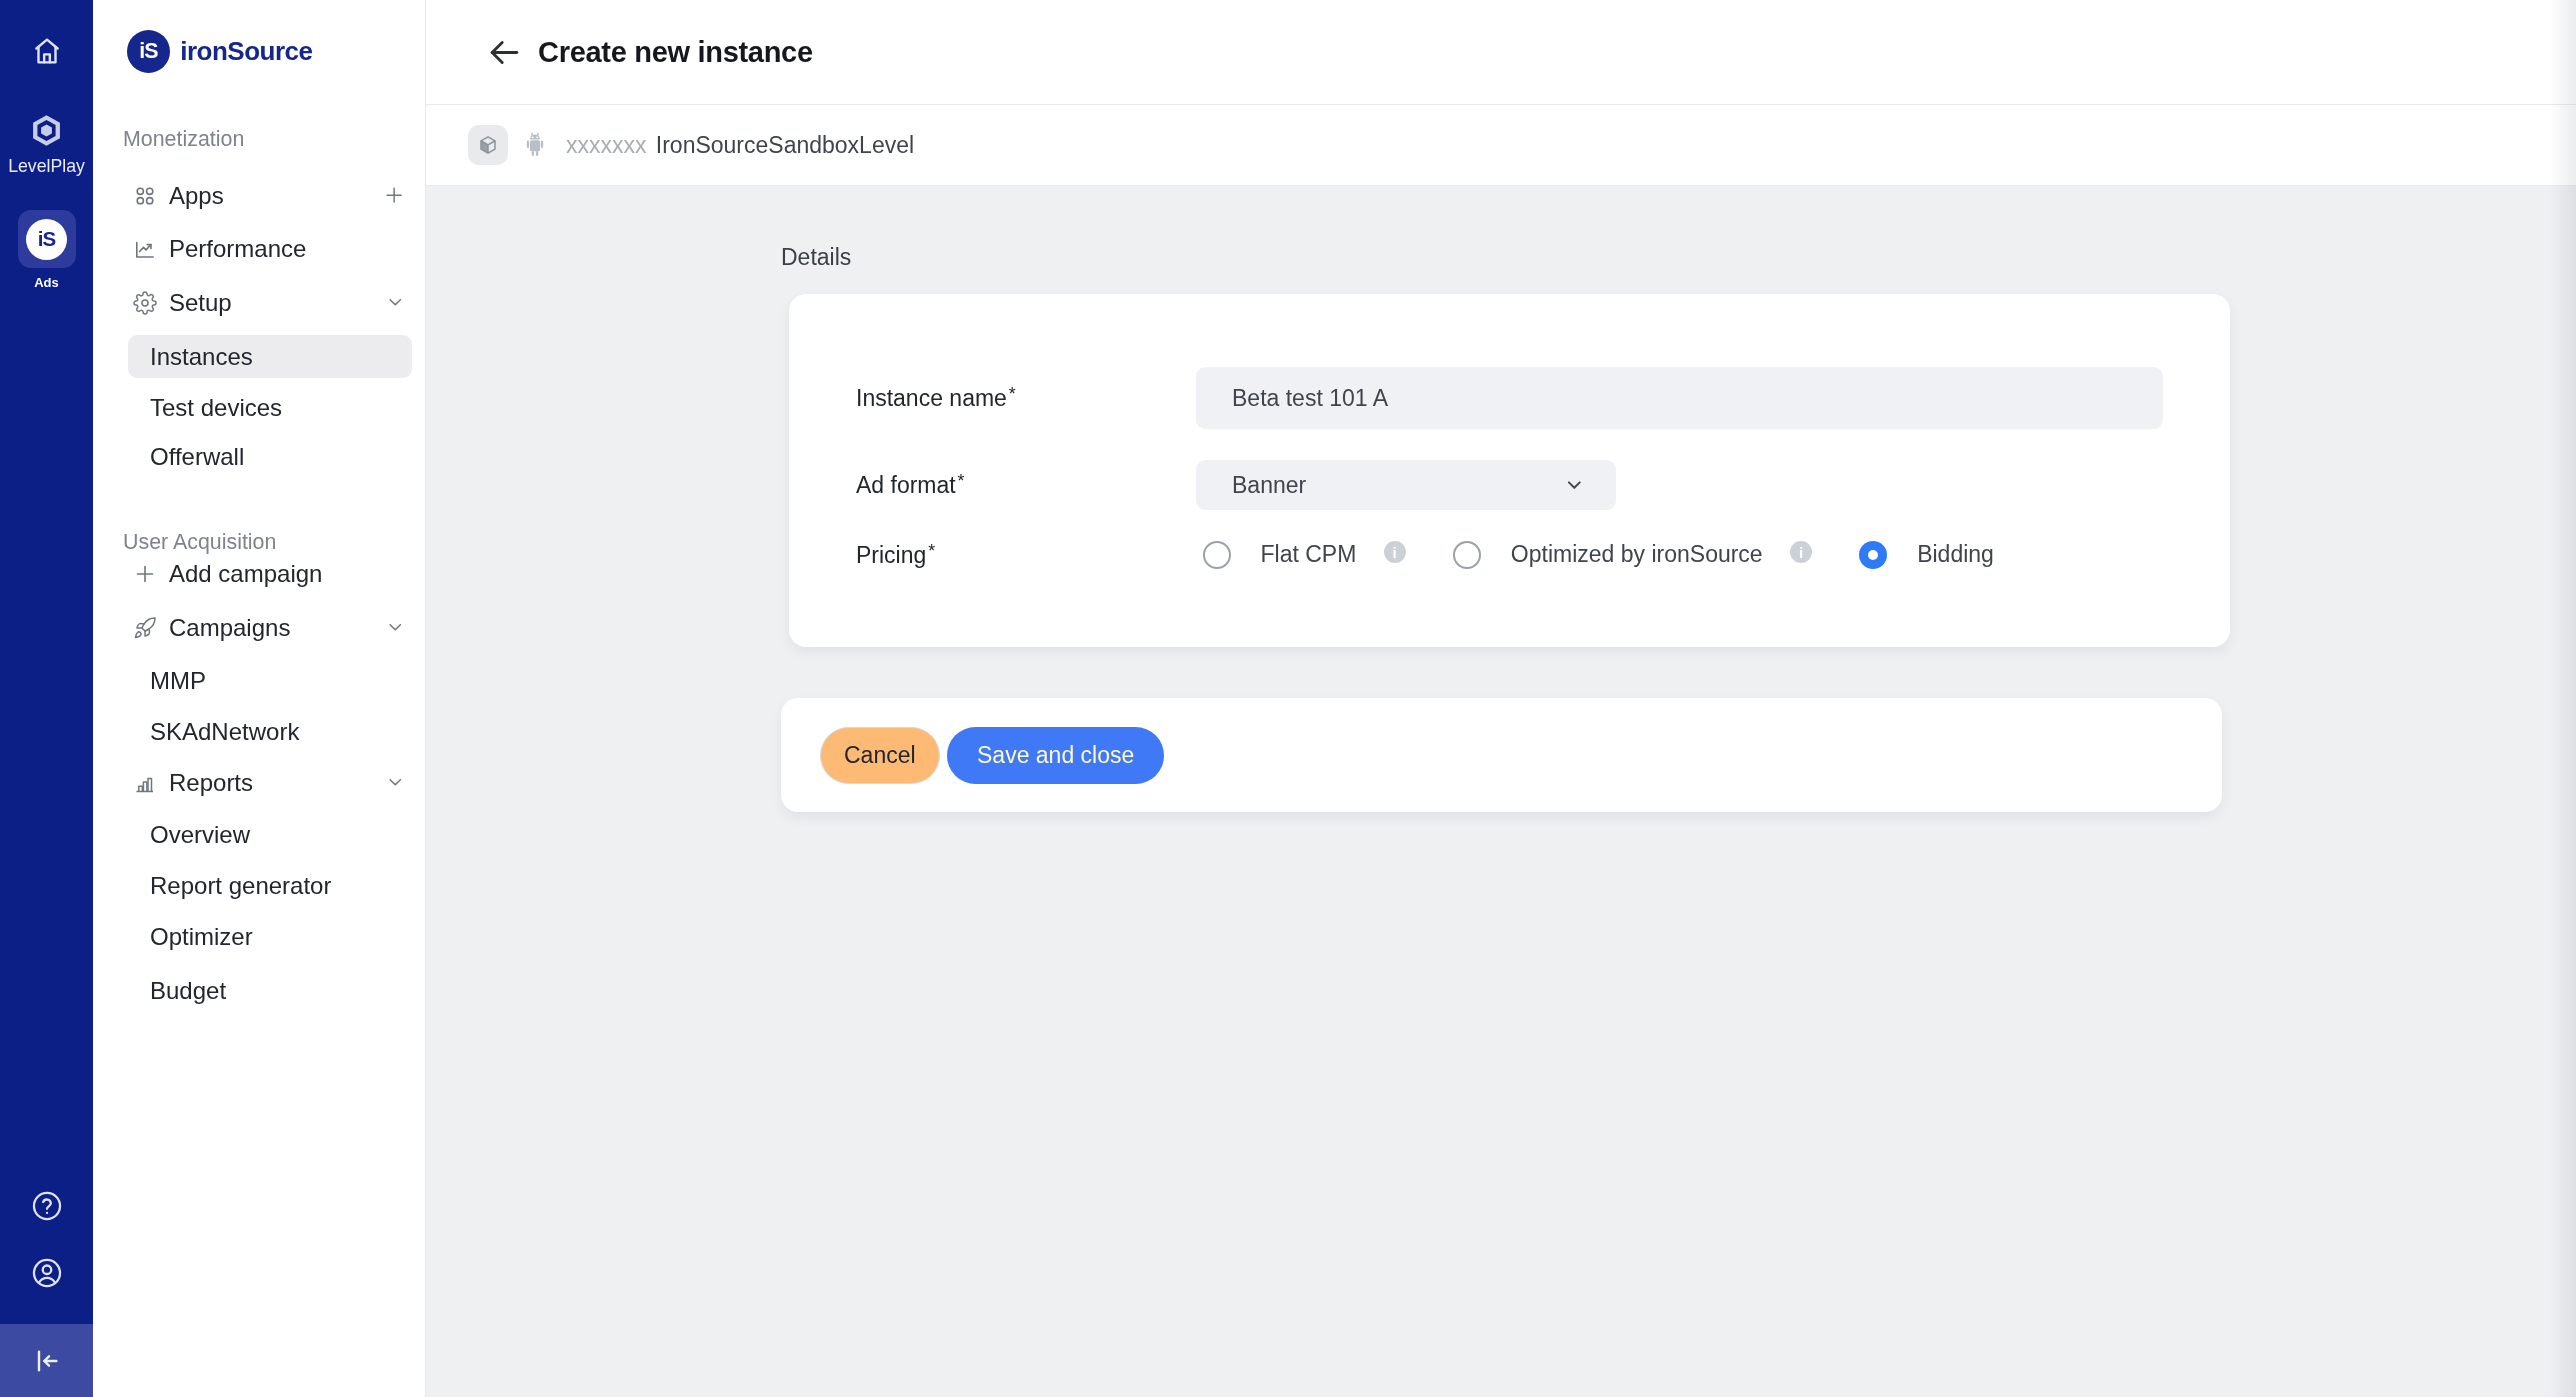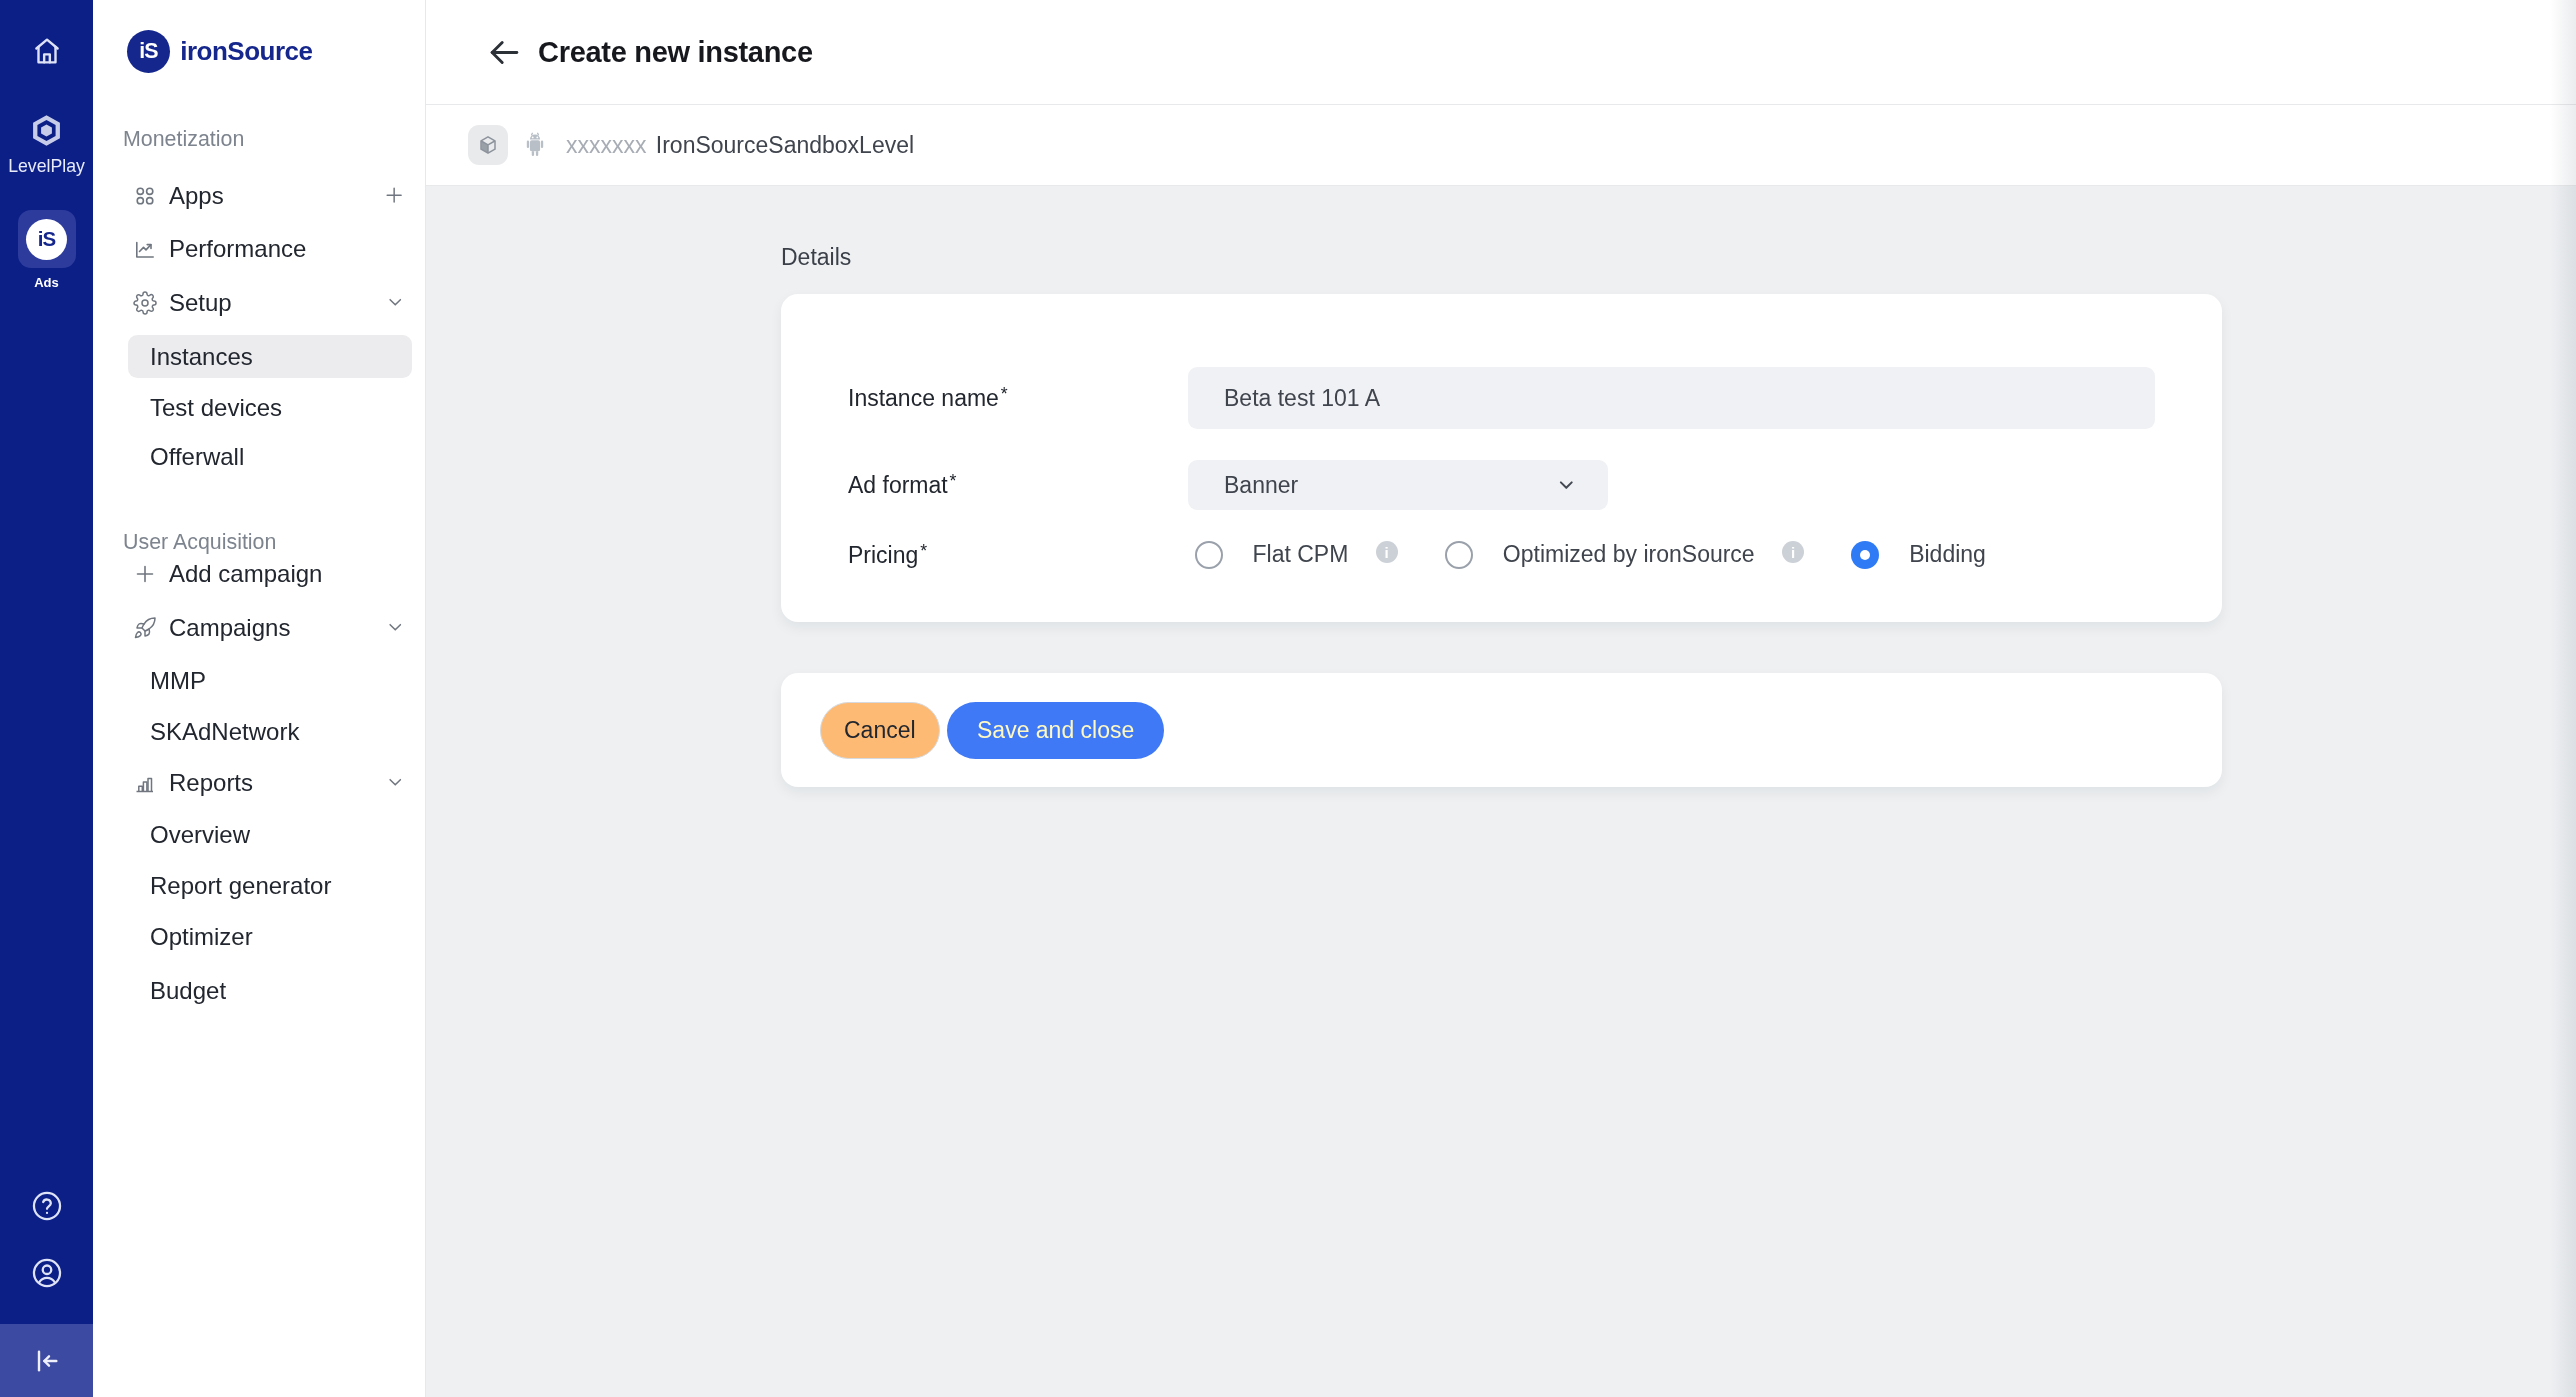--- a/index.html
+++ b/index.html
@@ -56,21 +56,21 @@
   .back-btn { width: 37px; height: 37px; color: #2c3037; cursor: pointer; display: flex; align-items: center; }
   .m-title { margin-left: 15px; font-size: 29px; font-weight: bold; color: #16181d; letter-spacing: -0.3px; }
   .m-crumbs { height: 81px; background: #ffffff; border-bottom: 0.9px solid #e8e9ea; display: flex; align-items: center; padding-left: 42px; }
   .cube-badge { width: 40px; height: 40px; border-radius: 11.2px; background: #e9eaec; display: flex; align-items: center; justify-content: center; }
   .android-ic { margin-left: 13px; width: 28px; height: 30px; }
   .crumb-id { margin-left: 17px; font-size: 23px; color: #a8adb5; }
   .crumb-name { margin-left: 9.3px; font-size: 23px; color: #3f444d; }
   .m-content { padding: 58px 0 0 355px; }
   .details-title { font-size: 23px; color: #3a3f48; margin-bottom: 23px; }
   .card { width: 1441px; background: #ffffff; border-radius: 17px; box-shadow: 0 5.6px 13px rgba(23,28,38,0.06); }
-  .card.form-card { padding: 73px 67px 53px 67px; }
+  .card.form-card { padding: 73px 67px 78px 67px; margin-left: 8px; }
   .form-row { display: flex; align-items: center; margin-bottom: 31px; }
   .form-row:last-child { margin-bottom: 0; }
   .f-label { width: 340px; font-size: 23px; color: #22262e; flex: none; }
   .req { font-size: 17.7px; vertical-align: 5.6px; margin-left: 1.9px; color: #22262e; }
   .text-input { width: 967px; height: 62px; background: #f0f1f4; border: none; border-radius: 9.3px; font-size: 23px; color: #3f444d; padding: 0 36px; font-family: inherit; outline: none; }
   .select { width: 420px; height: 50px; background: #f0f1f4; border-radius: 9.3px; display: flex; align-items: center; justify-content: space-between; padding: 0 32px 0 36px; cursor: pointer; }
   .select-value { font-size: 23px; color: #3f444d; }
   .select-chev { width: 18.6px; height: 13px; color: #434953; }
   .radio-row { margin-top: 14px; padding-left: 6.5px; display: flex; align-items: center; gap: 47px; }
   .radio-group { display: flex; align-items: flex-start; cursor: pointer; gap: 16px; }

